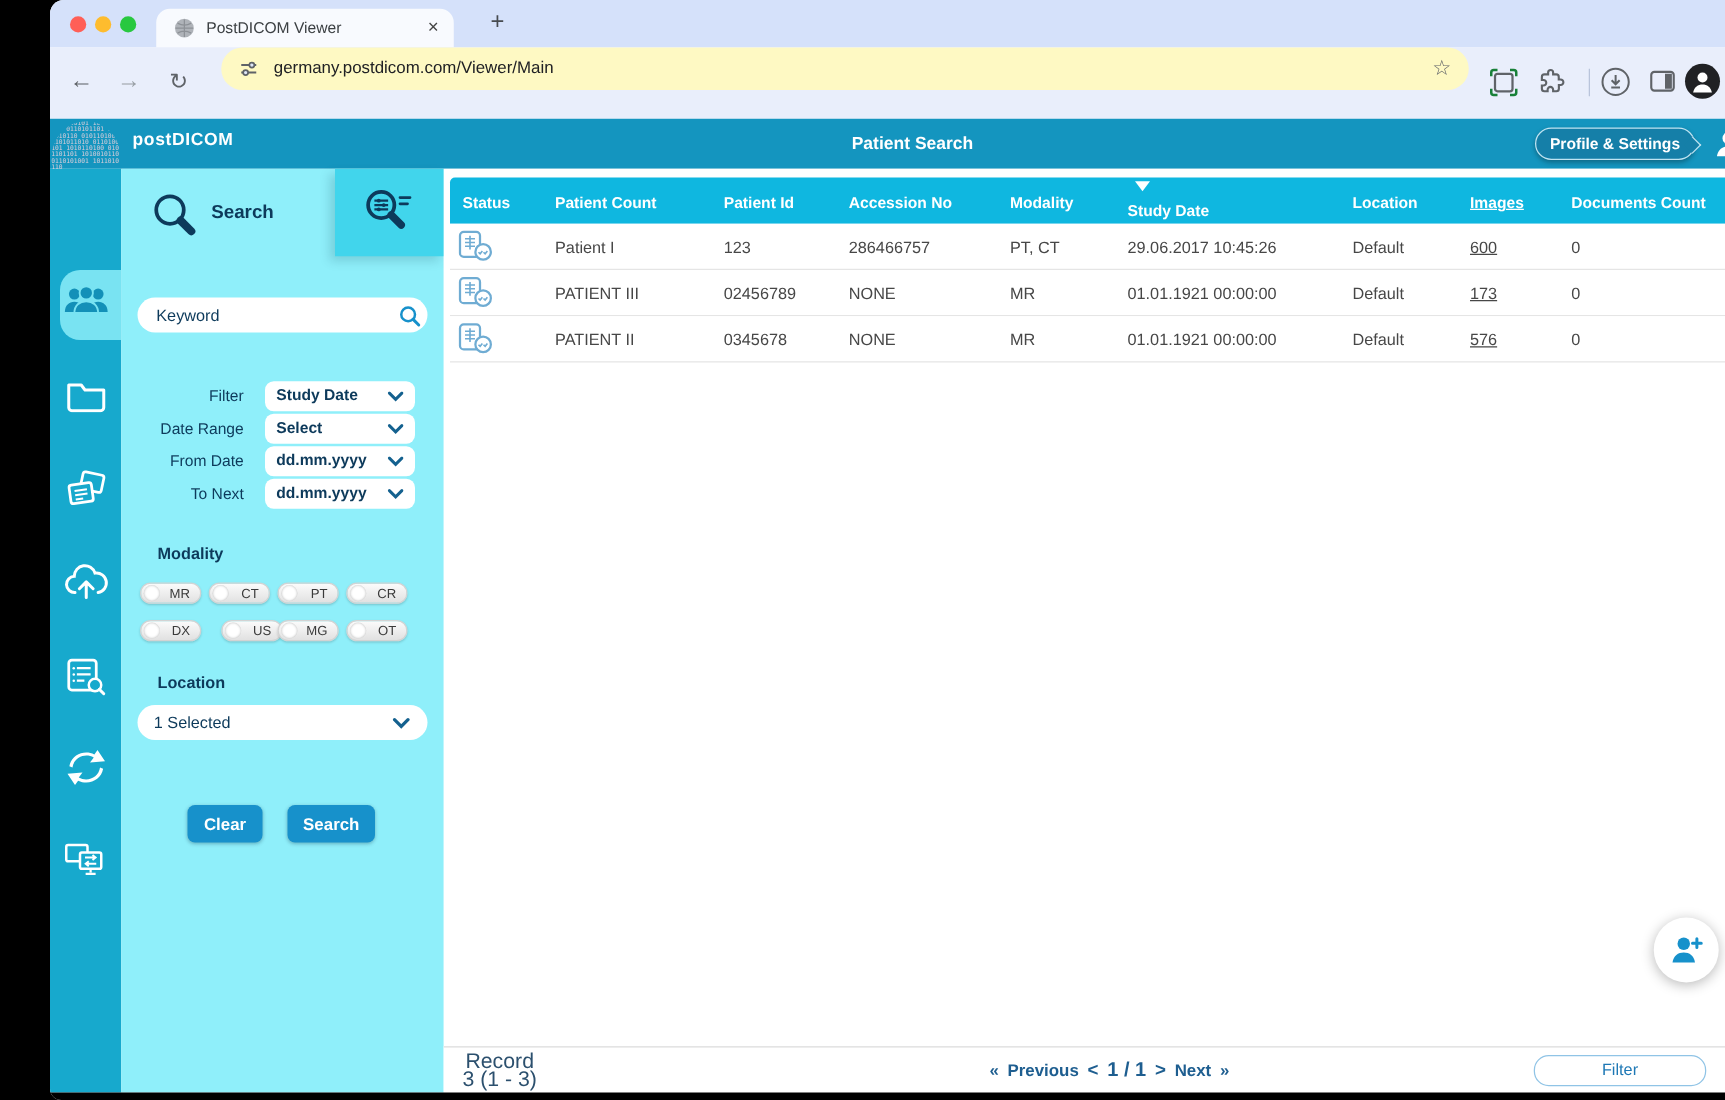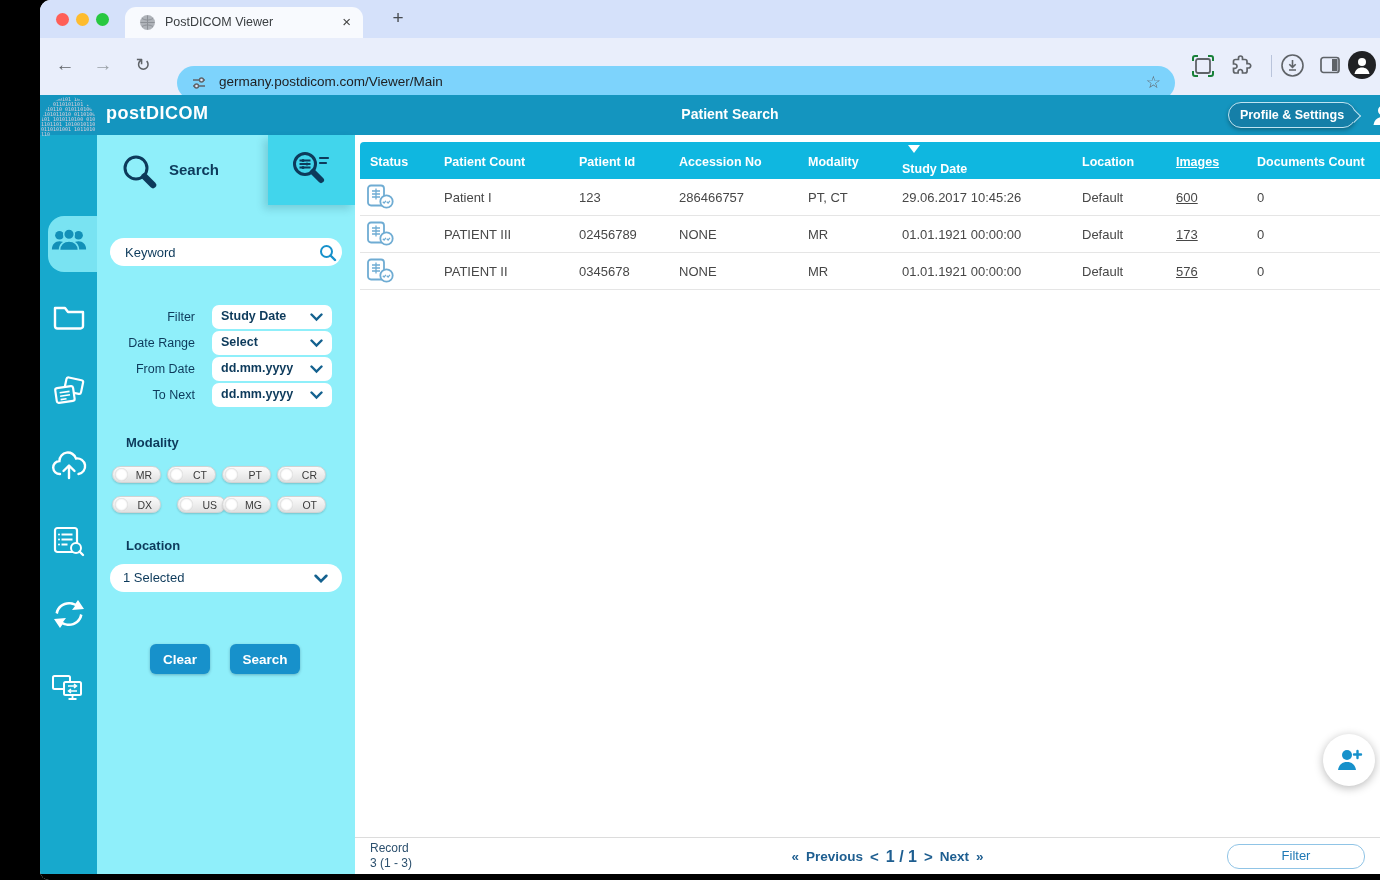--- a/index.html
+++ b/index.html
@@ -18,36 +18,36 @@
   .favicon { position:absolute; left:14px; top:7px; width:17px; height:17px; }
   .tabtitle { position:absolute; left:40px; top:8px; font-size:12.5px; color:#3C4043; white-space:nowrap; }
   .tabclose { position:absolute; right:12px; top:6px; font-size:15px; color:#444; cursor:pointer; }
   .newtab { position:absolute; left:345px; top:5px; font-size:19px; color:#474B50; width:26px; height:26px;
             text-align:center; line-height:26px; }
   .toolbar { position:absolute; left:0; top:38px; width:1380px; height:57px; background:#E9EEFB; }
   .navbtn { position:absolute; top:16px; font-size:19px; color:#5F6368; width:26px; text-align:center; }
   .navbtn.back { left:12px; }
   .navbtn.fwd { left:50px; color:#9AA0A6; }
   .navbtn.reload { left:90px; font-size:18px; }
-  .omnibox { position:absolute; left:137px; top:28px; width:998px; height:34px; background:#7dd3fc;
+  .omnibox { position:absolute; left:137px; top:0; width:998px; height:34px; background:#fef9c3;
              border-radius:17px; }
   .siteinfo { position:absolute; left:14px; top:9px; }
   .url { position:absolute; left:42px; top:8px; font-size:13.5px; color:#202124; white-space:nowrap; }
   .starbtn { position:absolute; right:14px; top:6px; font-size:17px; color:#5F6368; }
   .tool-ic { position:absolute; top:15px; }
   .divider { position:absolute; left:1231px; top:17px; width:1px; height:22px; background:#B9C4DB; }
   .avatar { position:absolute; left:1308px; top:13px; width:28px; height:28px; border-radius:50%; background:#202124; }
   .kebab { position:absolute; left:1350px; top:14px; font-size:17px; color:#5F6368; }
 
   
   .appheader { position:absolute; left:0; top:95px; width:1380px; height:40px; background:#1495BF; }
   .logo-badge { position:absolute; left:1px; top:2px; width:56px; height:60px; border-radius:50%;
                 overflow:hidden; font-family:"DejaVu Sans Mono", monospace; font-size:5px; line-height:5px;
                 color:#EBD3DC; opacity:.9; letter-spacing:0; word-break:break-all; z-index:5; }
-  .wordmark { position:absolute; left:66px; top:8px; font-size:18px; font-weight:bold; color:#fff;
+  .wordmark { position:absolute; left:66px; top:8px; font-size:14px; font-weight:bold; color:#fff;
               letter-spacing:.5px; }
   .apptitle { position:absolute; left:0; right:0; top:11px; text-align:center; font-size:14px;
               font-weight:bold; color:#fff; }
   .profiletip { position:absolute; left:1188px; top:7px; width:128px; height:26px; background:#157FA8;
                 border:1px solid #BFE4F2; border-radius:13px; color:#fff; font-size:12.5px; font-weight:bold;
                 text-align:center; line-height:24px; box-shadow:0 2px 4px rgba(0,0,0,.3); }
   .profiletip::after { content:""; position:absolute; right:-4px; top:8px; width:9px; height:9px;
                 background:#157FA8; border-right:1px solid #BFE4F2; border-top:1px solid #BFE4F2;
                 transform:rotate(45deg); }
   .hperson { position:absolute; left:1330px; top:7px; }
@@ -107,21 +107,21 @@
   .c1 { left:84px; } .c2 { left:219px; } .c3 { left:319px; } .c4 { left:448px; }
   .c5 { left:542px; } .c6 { left:722px; } .c7 { left:816px;text-decoration:underline; } .c8 { left:897px; }
   .h0 { left:10px; }
   .fab { position:absolute; left:968px; top:599px; width:52px; height:52px; border-radius:50%;
          background:#fff; box-shadow:0 2px 10px rgba(0,0,0,.28); }
   .fab svg { position:absolute; left:12px; top:12px; }
 
   
   .tfoot { position:absolute; left:0; bottom:0; width:1065px; height:37px; background:#fff;
            border-top:1px solid #DCDCDC; }
-  .rec { position:absolute; left:15px; top:3px; font-size:12px; color:#2C506E; line-height:15px; }
+  .rec { position:absolute; left:15px; top:3px; font-size:17px; color:#2C506E; line-height:15px;text-align:center; }
   .pager { position:absolute; left:0; right:0; top:0; height:37px; display:flex; align-items:center;
            justify-content:center; gap:7px; color:#1E5E90; font-size:13.5px; font-weight:bold; }
   .pager .pg { font-size:16px; }
   .pager .chv { font-size:15px; font-weight:bold; }
   .filterbtn { position:absolute; left:872px; top:6px; width:138px; height:25px; background:#fff;
                border:1.5px solid #90C4E6; border-radius:12px; color:#1E78B5; font-size:13px;
                text-align:center; line-height:22px; }
   .excel { position:absolute; left:1026px; top:6px; }
 
   .bottombar { position:absolute; left:0; top:874px; width:1380px; height:6px; background:#000; }

